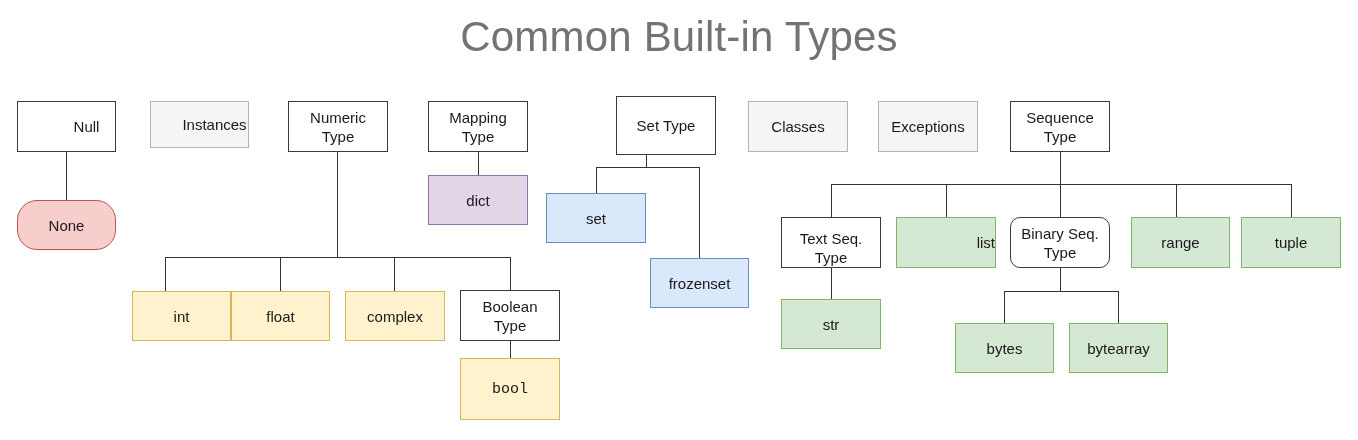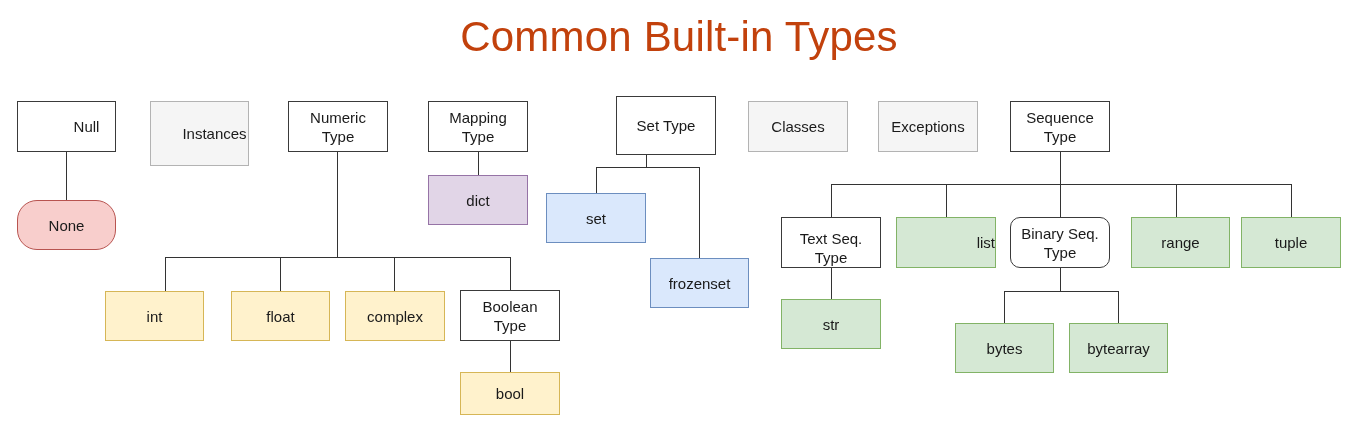--- a/index.html
+++ b/index.html
@@ -20,21 +20,21 @@
     background: #ffffff;
   }
   #title {
     position: absolute;
     left: 0;
     top: 12px;
     width: 1358px;
     text-align: center;
     font-size: 42px;
     line-height: 50px;
-    color: #c2410c;
+    color: #737373;
     font-weight: 400;
     letter-spacing: 0.2px;
   }
   .node {
     position: absolute;
     box-sizing: border-box;
     display: flex;
     align-items: center;
     justify-content: center;
     text-align: center;
@@ -88,29 +88,29 @@
       <div class="edge v" style="left: 1291px; top: 184px; height: 33px;"></div>
       <div class="edge v" style="left: 831px; top: 268px; height: 31px;"></div>
       <div class="edge v" style="left: 1060px; top: 268px; height: 23px;"></div>
       <div class="edge h" style="left: 1004px; top: 291px; width: 115px;"></div>
       <div class="edge v" style="left: 1004px; top: 291px; height: 32px;"></div>
       <div class="edge v" style="left: 1118px; top: 291px; height: 32px;"></div>
     </div>
   <div id="node-layer">
       <div class="node fill-white" style="left: 17px; top: 101px; width: 99px; height: 51px; padding-left: 40px;"><span>Null</span></div>
       <div class="node fill-pink" style="left: 17px; top: 200px; width: 99px; height: 50px;"><span>None</span></div>
-      <div class="node fill-grey" style="left: 150px; top: 101px; width: 99px; height: 65px; padding-left: 30px;"><span>Instances</span></div>
+      <div class="node fill-grey" style="left: 150px; top: 101px; width: 99px; height: 47px; padding-left: 30px;"><span>Instances</span></div>
       <div class="node fill-white" style="left: 288px; top: 101px; width: 100px; height: 51px;"><span>Numeric
 Type</span></div>
-      <div class="node fill-yellow" style="left: 105px; top: 291px; width: 99px; height: 50px;"><span>int</span></div>
+      <div class="node fill-yellow" style="left: 132px; top: 291px; width: 99px; height: 50px;"><span>int</span></div>
       <div class="node fill-yellow" style="left: 231px; top: 291px; width: 99px; height: 50px;"><span>float</span></div>
       <div class="node fill-yellow" style="left: 345px; top: 291px; width: 100px; height: 50px;"><span>complex</span></div>
       <div class="node fill-white" style="left: 460px; top: 290px; width: 100px; height: 51px;"><span>Boolean
 Type</span></div>
-      <div class="node fill-yellow" style="left: 460px; top: 372px; width: 100px; height: 43px;"><span>bool</span></div>
+      <div class="node fill-yellow" style="left: 460px; top: 358px; width: 100px; height: 62px; font-family: Liberation Mono, monospace;"><span>bool</span></div>
       <div class="node fill-white" style="left: 428px; top: 101px; width: 100px; height: 51px;"><span>Mapping
 Type</span></div>
       <div class="node fill-purple" style="left: 428px; top: 175px; width: 100px; height: 50px;"><span>dict</span></div>
       <div class="node fill-white" style="left: 596px; top: 96px; width: 100px; height: 59px; margin-left: 20px;"><span>Set Type</span></div>
       <div class="node fill-blue" style="left: 546px; top: 193px; width: 100px; height: 50px;"><span>set</span></div>
       <div class="node fill-blue" style="left: 650px; top: 258px; width: 99px; height: 50px;"><span>frozenset</span></div>
       <div class="node fill-grey" style="left: 748px; top: 101px; width: 100px; height: 51px;"><span>Classes</span></div>
       <div class="node fill-grey" style="left: 878px; top: 101px; width: 100px; height: 51px;"><span>Exceptions</span></div>
       <div class="node fill-white" style="left: 1010px; top: 101px; width: 100px; height: 51px;"><span>Sequence
 Type</span></div>

